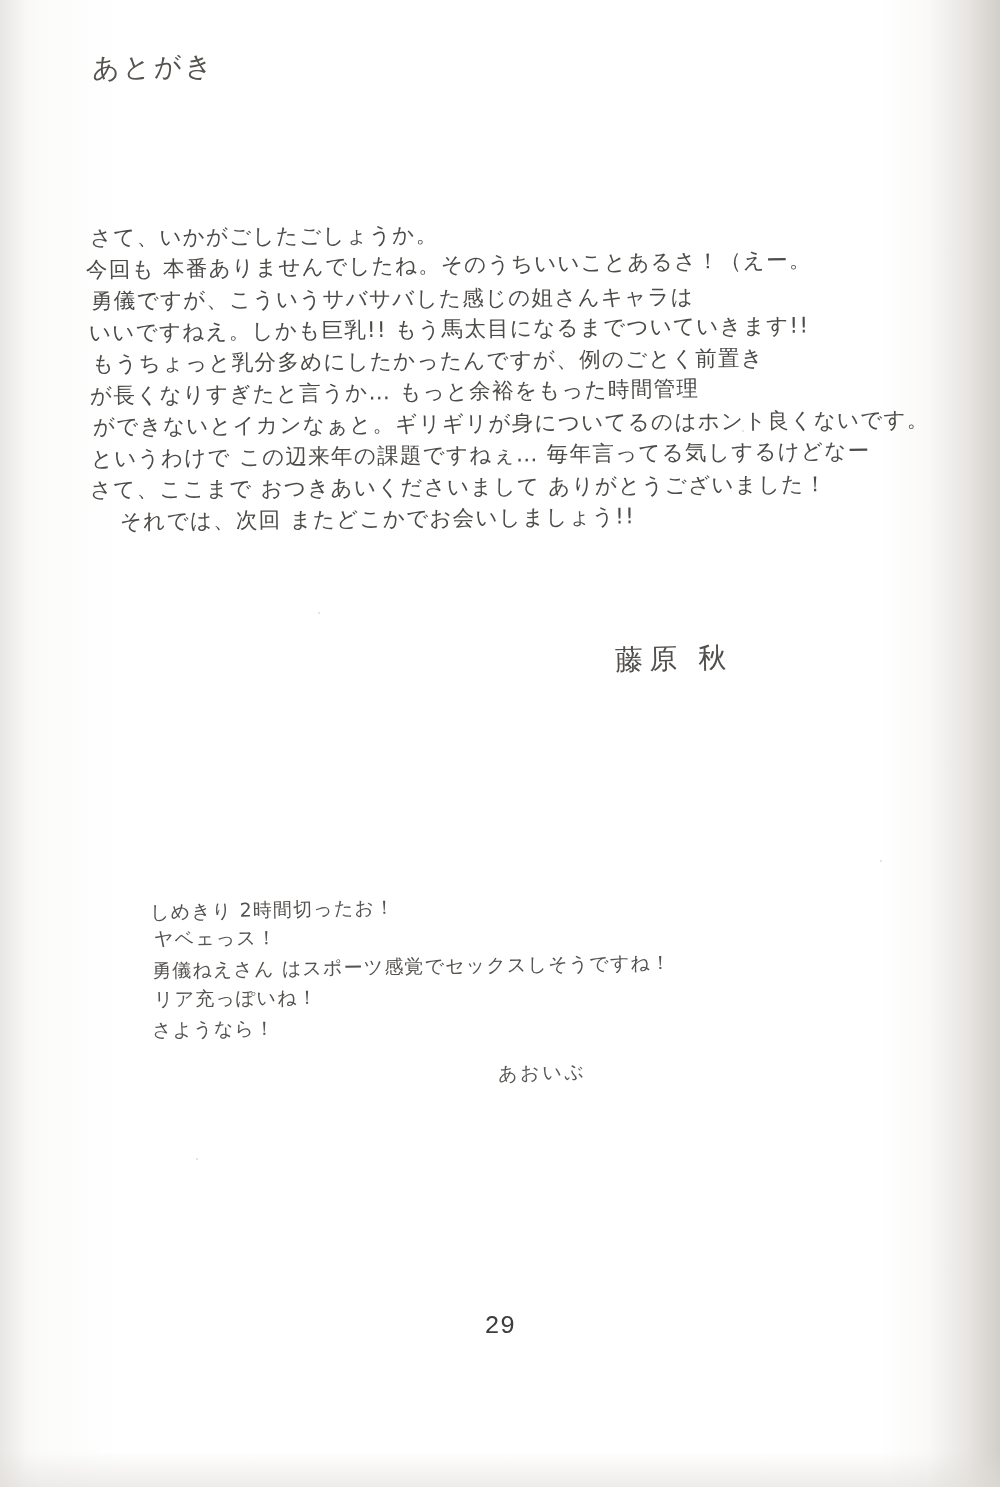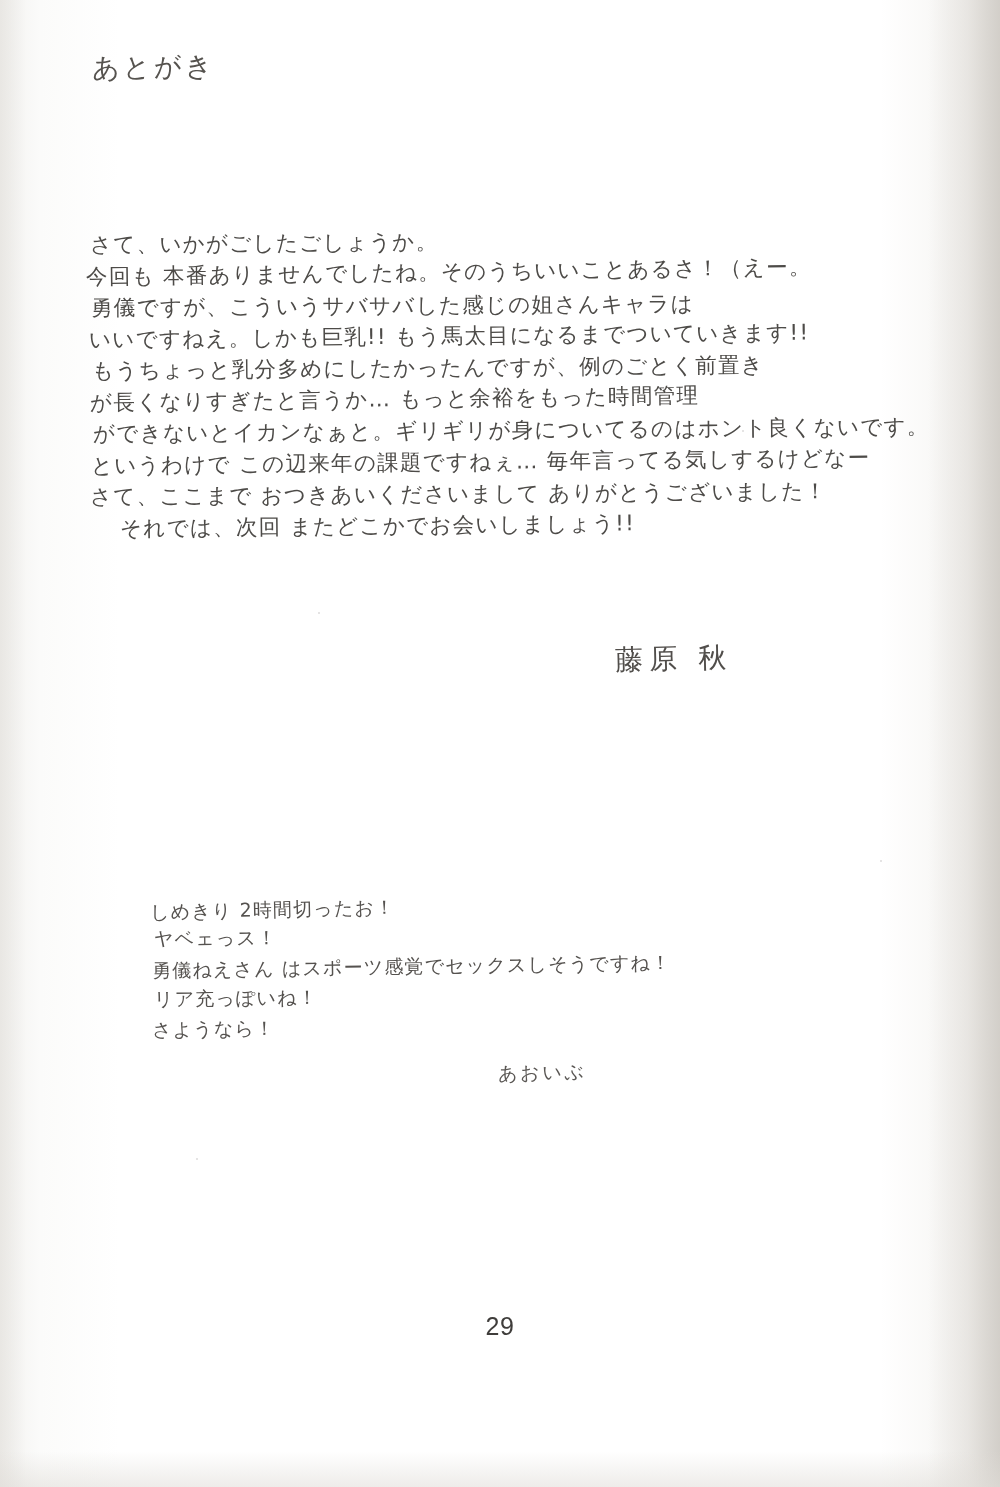--- a/index.html
+++ b/index.html
@@ -67,21 +67,21 @@
     font-size: 27px;
     line-height: 1.1;
     transform: rotate(-1.1deg);
     color: #56534f;
     letter-spacing: 0.12em;
   }
 
   #main-note {
     position: absolute;
     left: 88px;
-    top: 229px;
+    top: 222px;
     width: 760px;
   }
   #main-note .line {
     font-size: 21.5px;
     line-height: 31.5px;
     color: #4d4b48;
     white-space: nowrap;
     transform-origin: left center;
   }
   
@@ -135,21 +135,21 @@
     color: #5a5754;
     transform: rotate(-1.6deg);
   }
 
   #page-number {
     position: absolute;
     left: 0;
     right: 0;
     top: 1312px;
     text-align: center;
-    font-family: Liberation Sans, sans-serif;
+    font-family: Liberation Mono, monospace;
     font-size: 25px;
     color: #3f3d3b;
     letter-spacing: 0.02em;
   }
 
   
   .speckle {
     position: absolute;
     background: rgba(120,116,110,0.25);
     border-radius: 50%;

